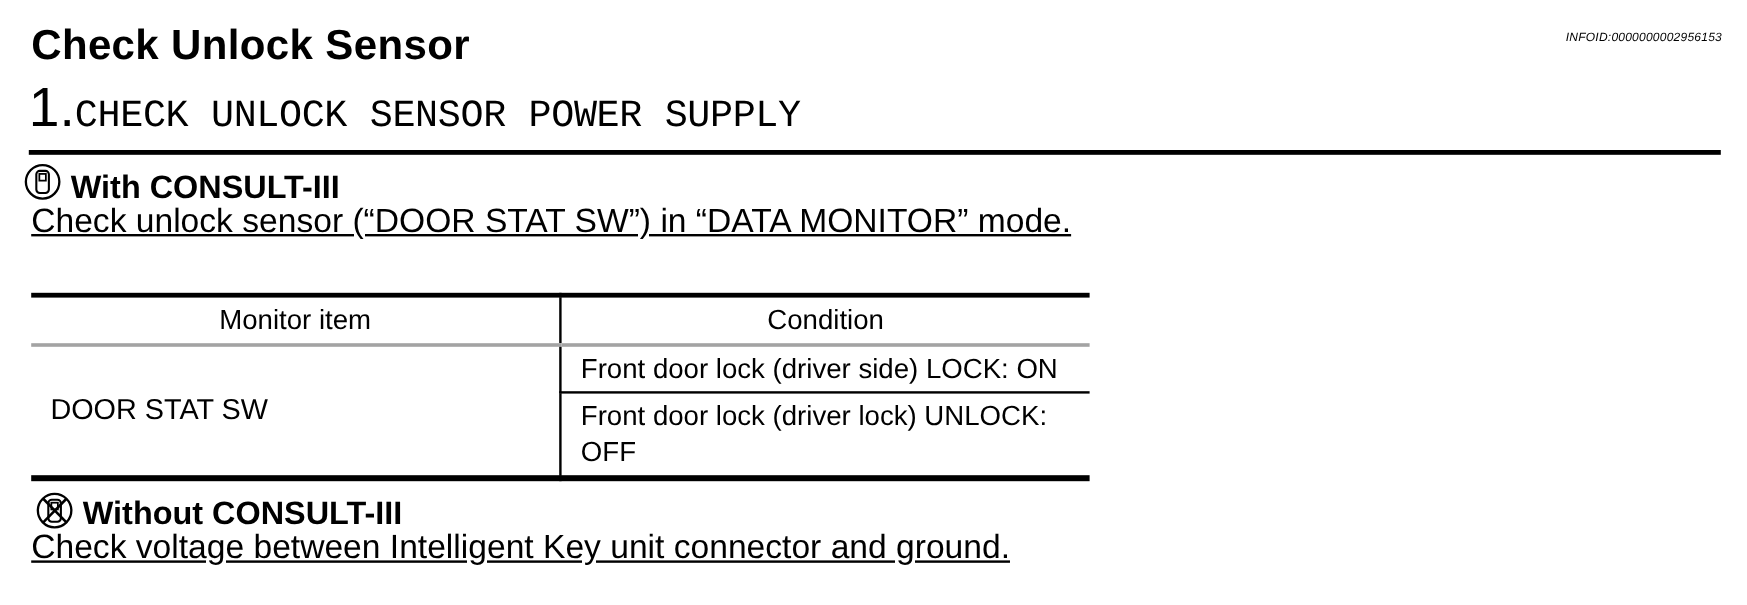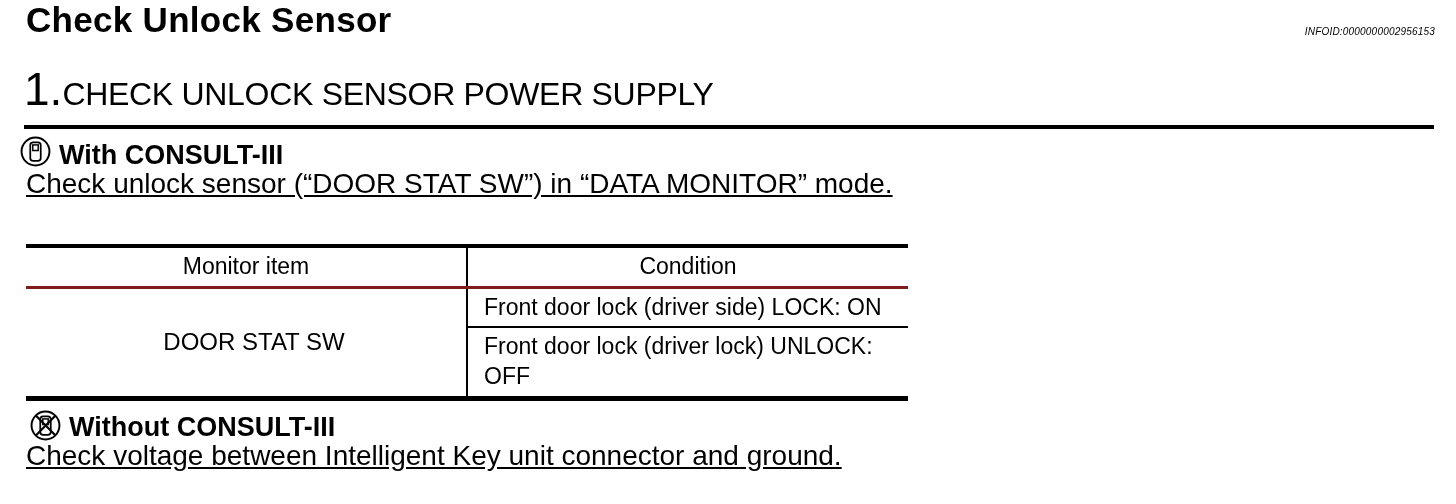--- a/index.html
+++ b/index.html
@@ -7,21 +7,21 @@
   body {
     position: relative;
     background: #ffffff;
     color: #000000;
     font-family: "Liberation Sans", "DejaVu Sans", sans-serif;
     overflow: hidden;
   }
 
   .page-title {
     position: absolute;
-    left: 26px; top: 0;
+    left: 26px; top: 18px;
     font-size: 35px;
     font-weight: bold;
     letter-spacing: 0.3px;
     white-space: nowrap;
   }
 
   .infoid {
     position: absolute;
     top: 26px; right: 21px;
     font-size: 10px;
@@ -30,21 +30,21 @@
     white-space: nowrap;
   }
 
   .step-heading {
     position: absolute;
     left: 24px; top: 66px;
     line-height: 1.0;
     white-space: nowrap;
   }
   .step-number { font-size: 46px; font-weight: normal; }
-  .step-title  { font-size: 32px; font-weight: normal; letter-spacing: -0.3px; }
+  .step-title  { font-size: 32px; font-weight: normal; letter-spacing: -0.3px; font-family: Liberation Mono, monospace; }
 
   .rule {
     position: absolute;
     left: 24px;
     width: 1410px;
     height: 4px;
     background: #000000;
   }
   .rule-1 { top: 125px; }
 
@@ -80,25 +80,25 @@
     border-collapse: collapse;
     table-layout: fixed;
     border-top: 4px solid #000;
     border-bottom: 5px solid #000;
     font-size: 23px;
   }
   .spec-table th {
     font-weight: normal;
     text-align: center;
     height: 41px;
-    border-bottom: 3px solid #7f1d1d;
+    border-bottom: 3px solid #a3a3a3;
   }
   .spec-table .col-divider { border-left: 2px solid #000; }
   .monitor-cell {
-    text-align: center;
+    text-align: left;
     vertical-align: middle;
     padding-left: 16px;
     font-size: 24px;
   }
   .cond-cell {
     text-align: left;
     vertical-align: middle;
     padding: 4px 10px 4px 16px;
     line-height: 1.3;
   }

